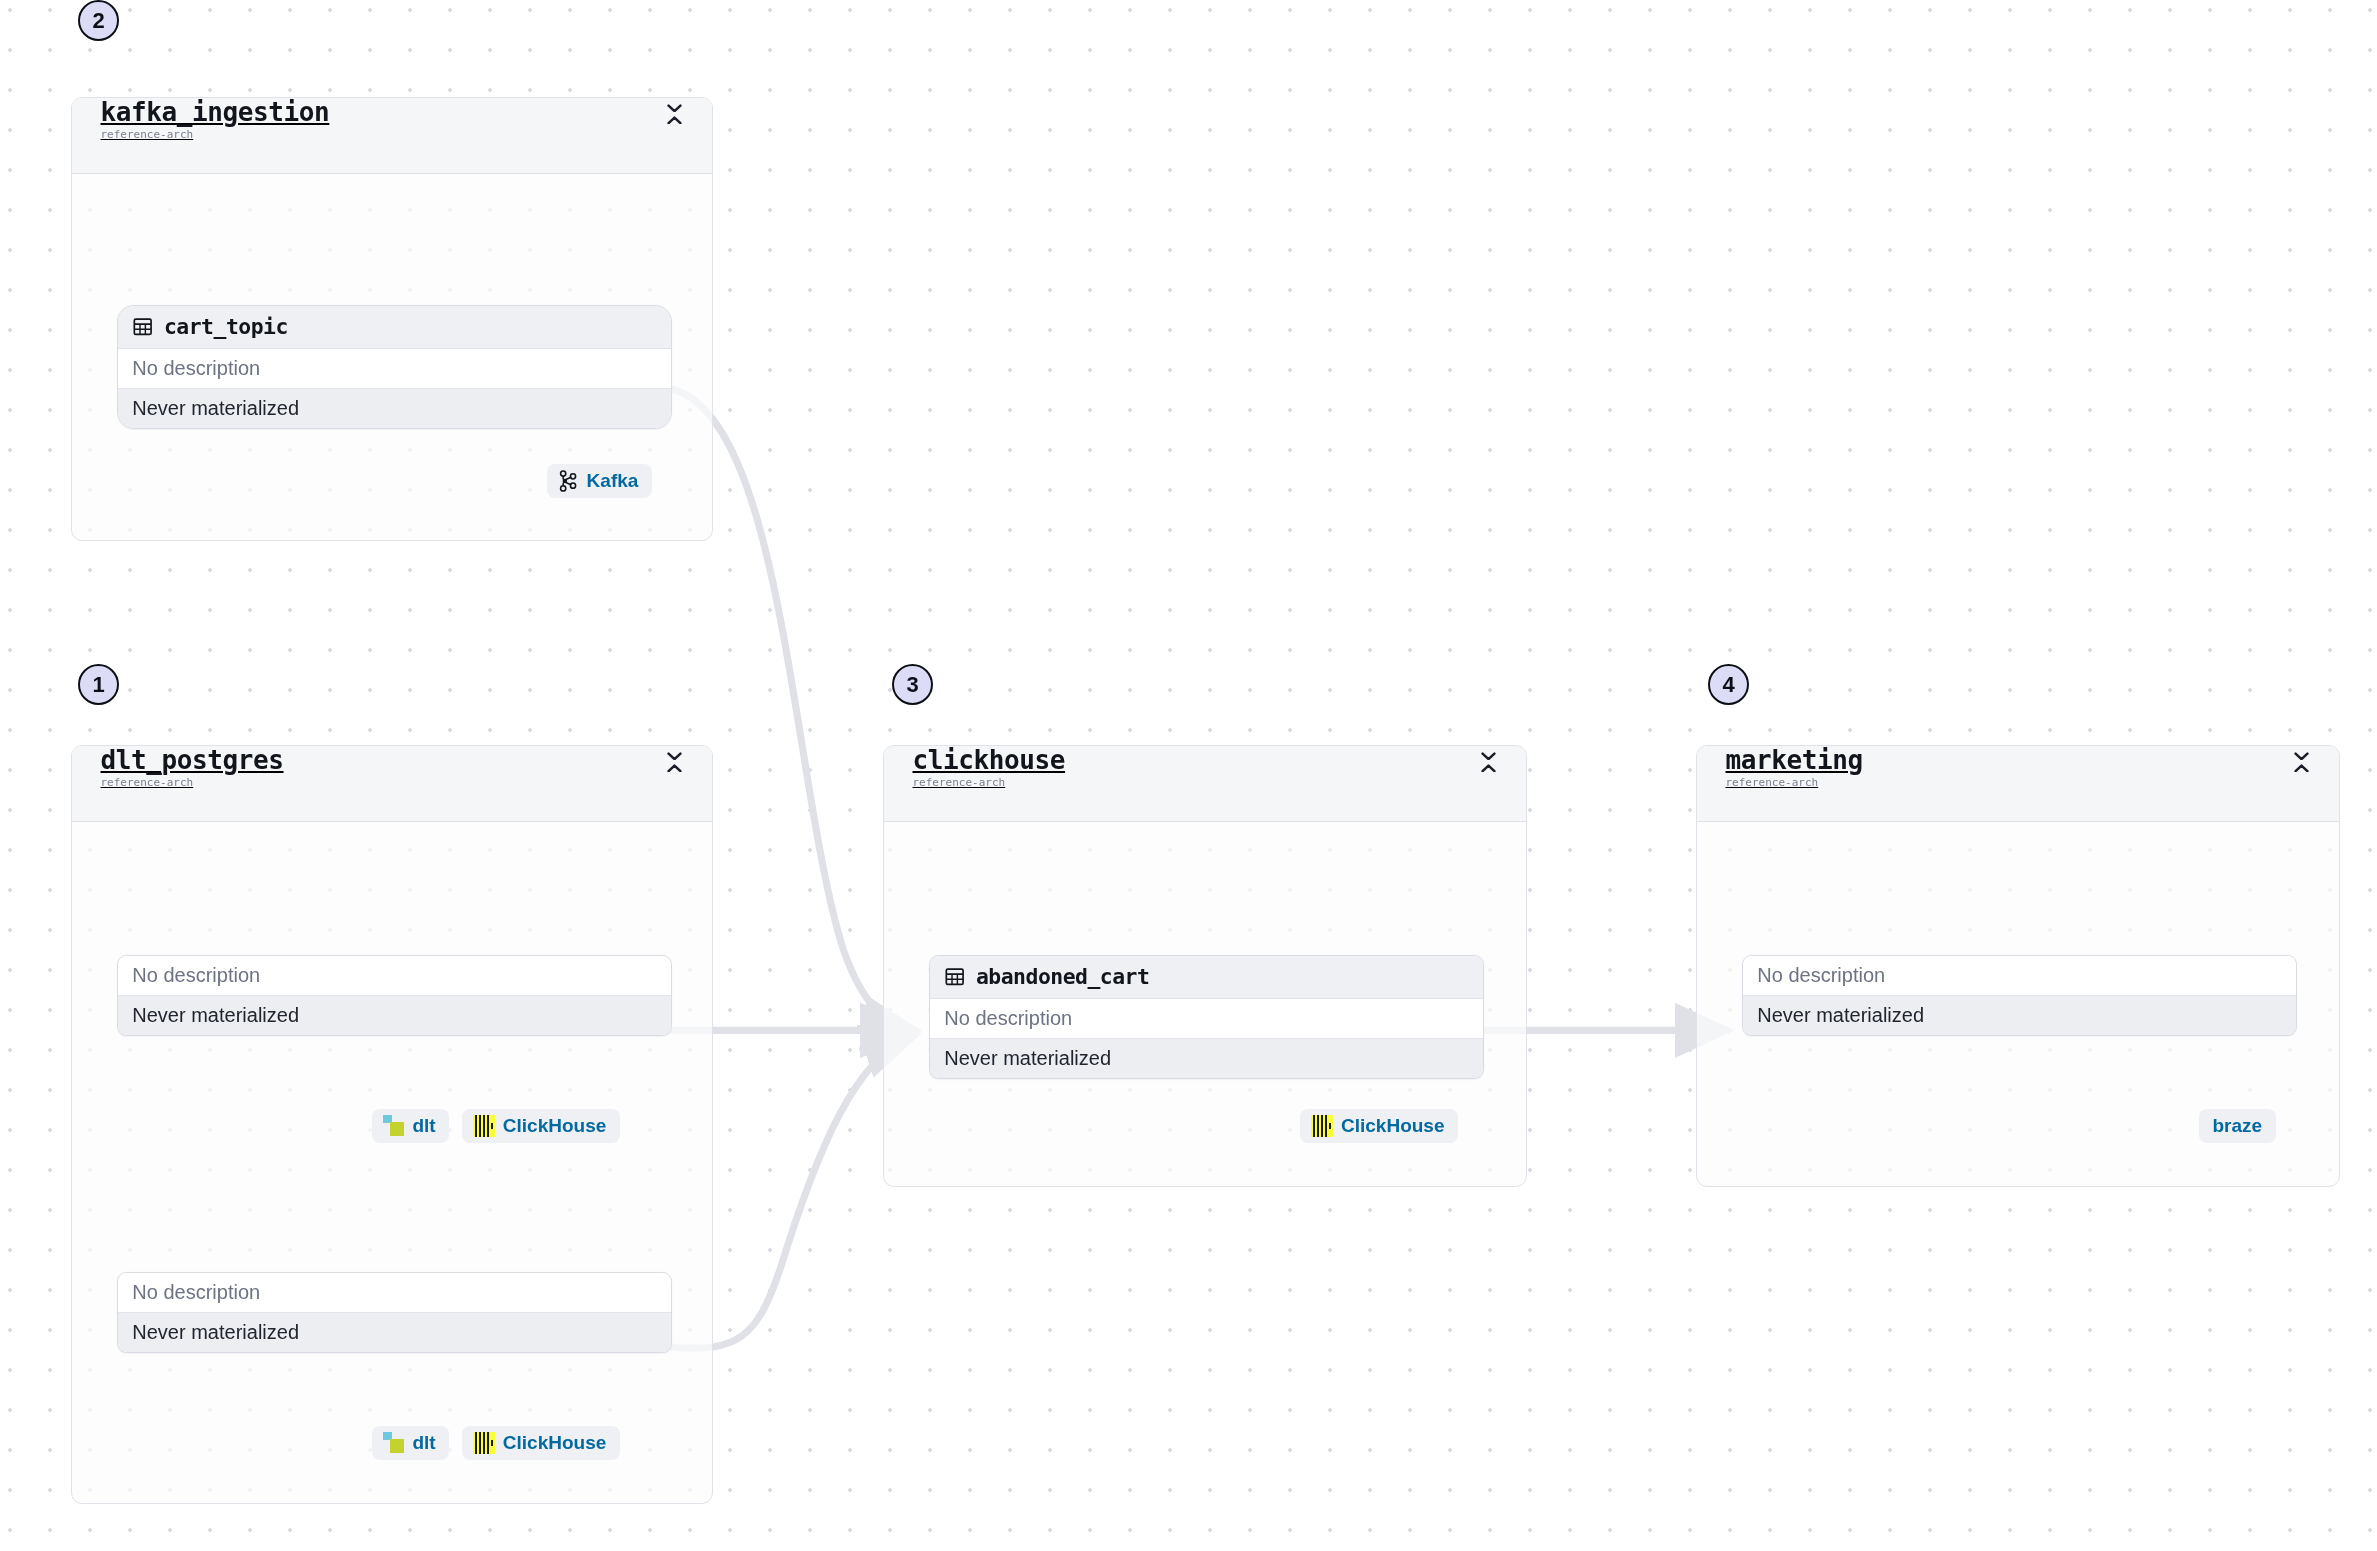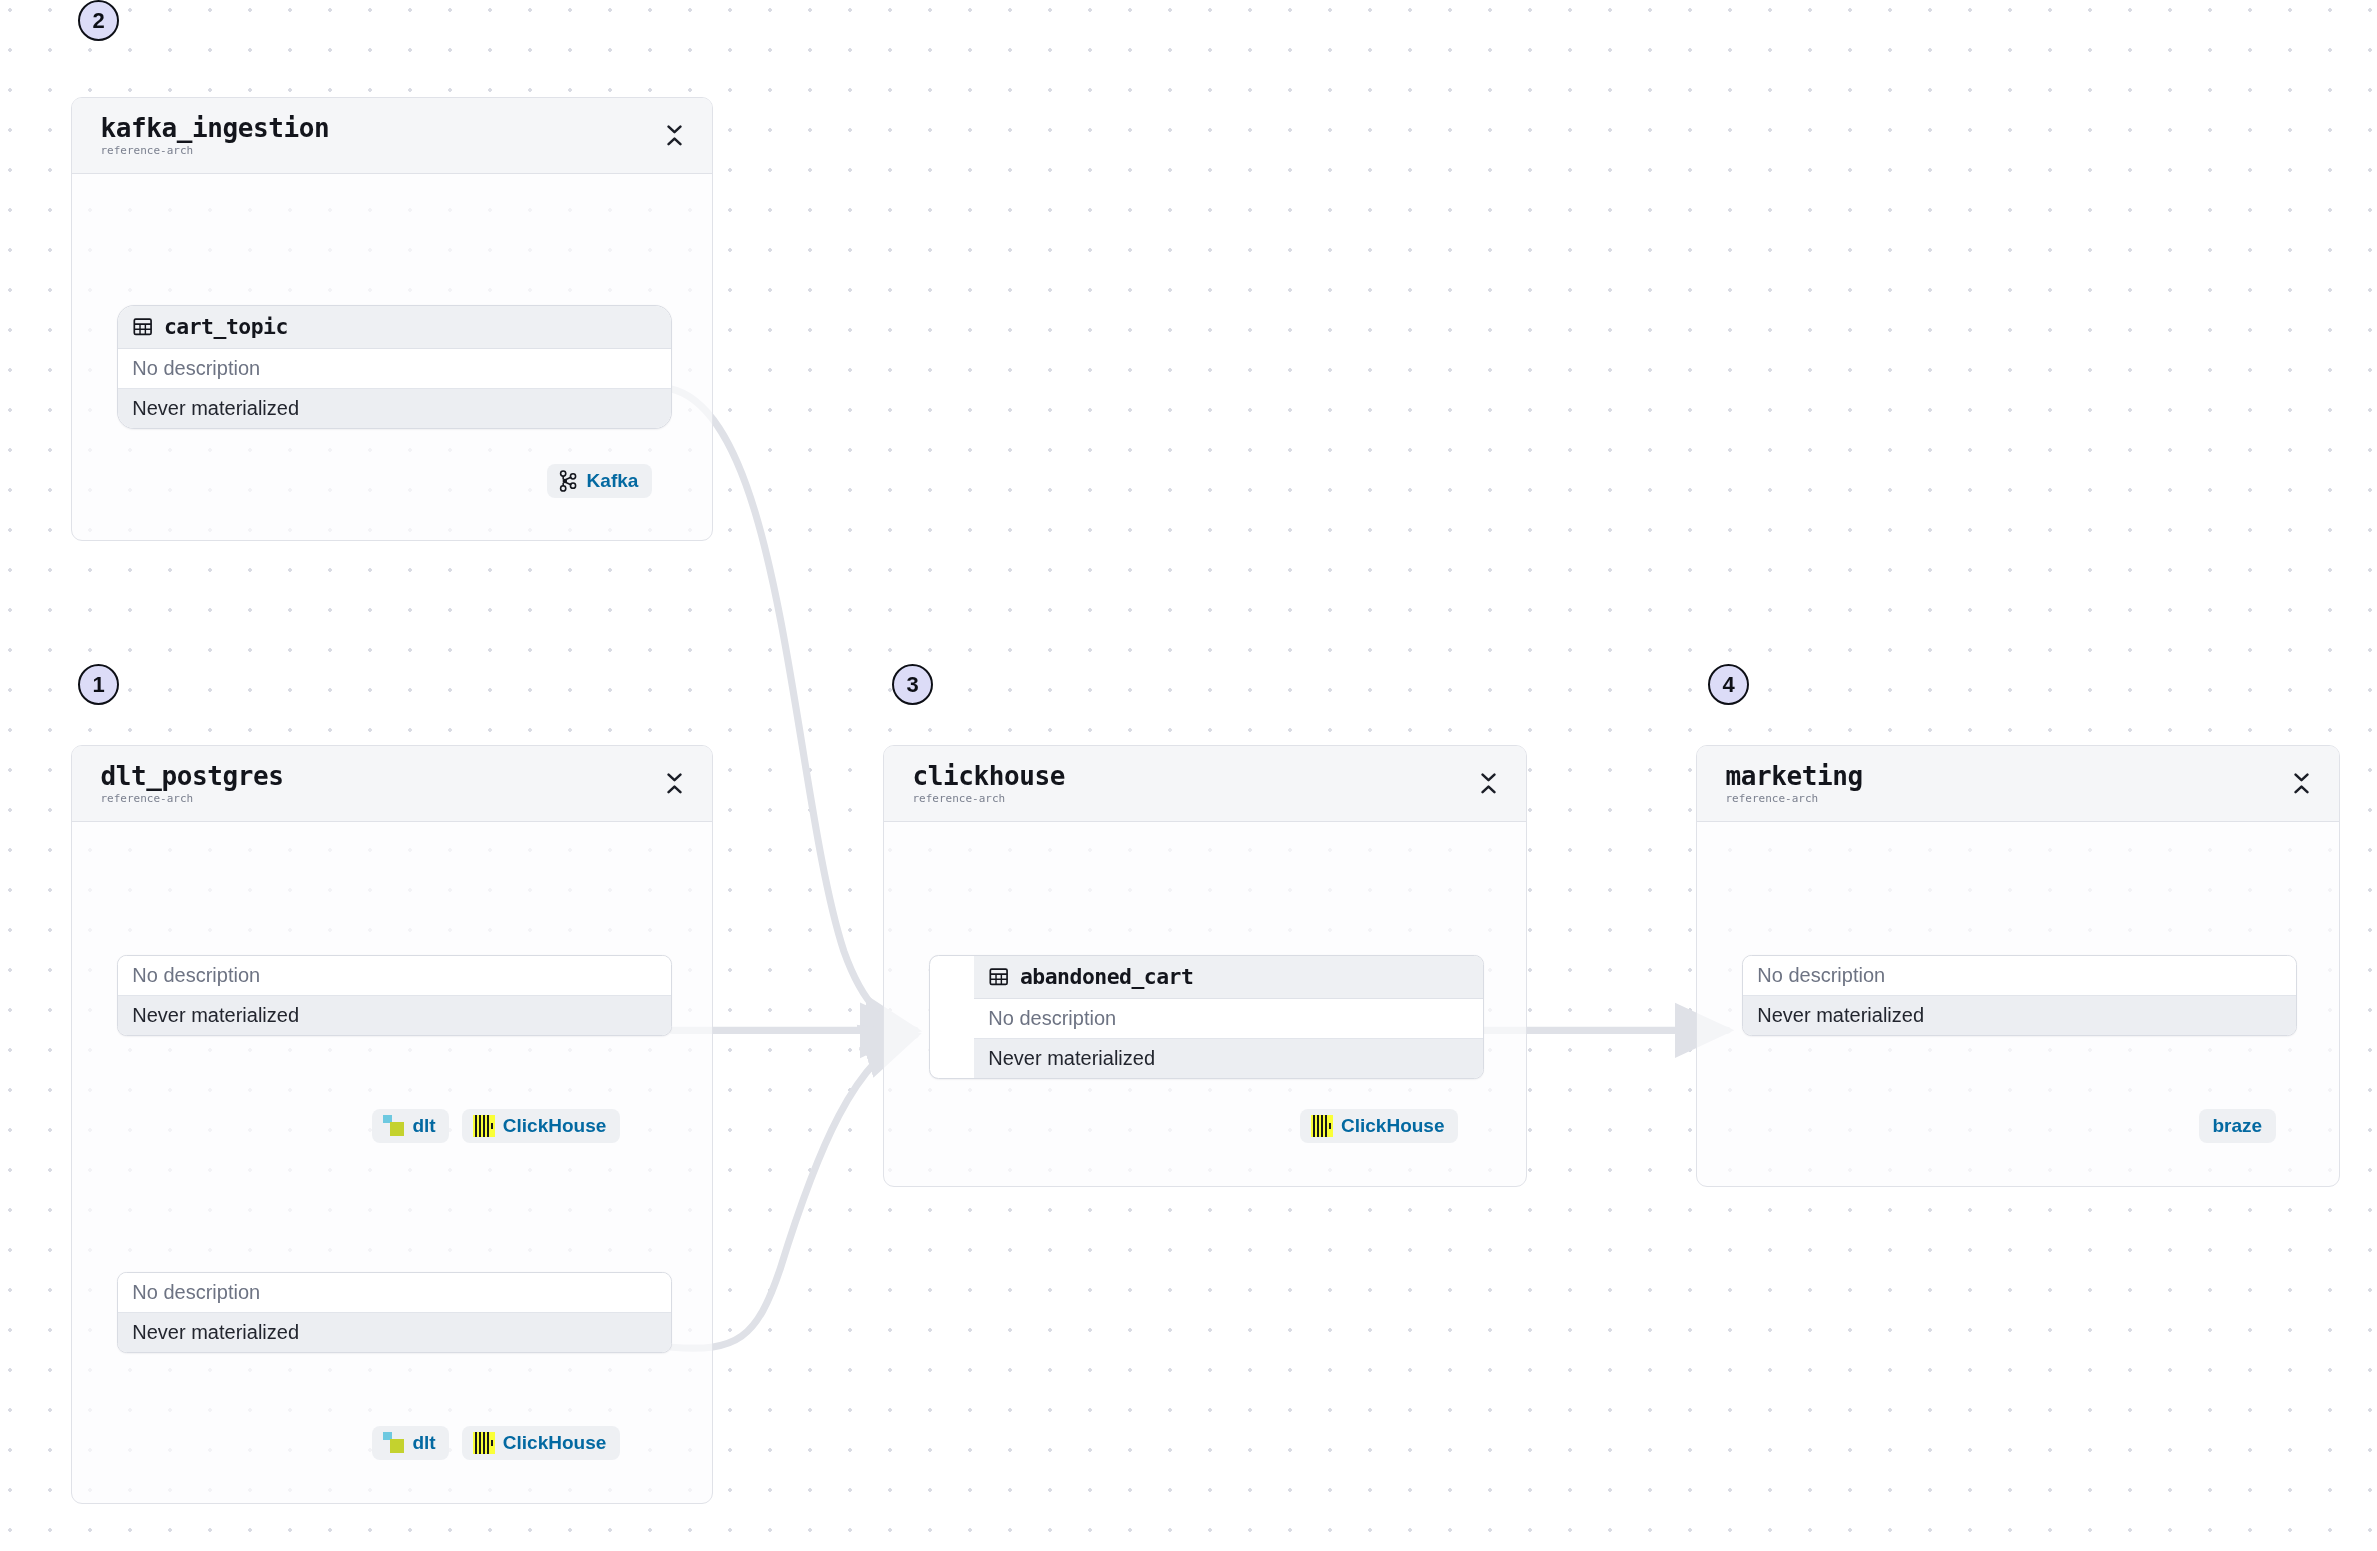--- a/index.html
+++ b/index.html
@@ -34,23 +34,24 @@
     background: rgba(252,252,253,0.72);
     border: 1.6px solid #e0e2e8;
     border-radius: 11px;
   }
   .group-header {
     height: 76px;
     background: #f5f6f8;
     border-bottom: 1.6px solid #e0e2e8;
     border-radius: 9.5px 9.5px 0 0;
     display: flex;
-    align-items: center;
+    align-items: flex-start;
     justify-content: space-between;
     padding: 0 24px 0 28.5px;
+    text-decoration: underline;
   }
   .group-titles { display: flex; flex-direction: column; gap: 1.6px; }
   .group-title {
     font-family: "DejaVu Sans Mono", "Liberation Mono", monospace;
     font-size: 26px;
     font-weight: 700;
     color: #13151c;
     letter-spacing: -0.4px;
     line-height: 1.12;
   }
@@ -323,21 +324,21 @@
         <svg class="chev" width="15" height="8.7" viewBox="0 0 19 11" aria-hidden="true">
           <path d="M2 2 L9.5 9 L17 2" fill="none" stroke="#1b1e27" stroke-width="3.2" stroke-linecap="round" stroke-linejoin="round"></path>
         </svg>
         <svg class="chev" width="15" height="8.7" viewBox="0 0 19 11" aria-hidden="true">
           <path d="M2 9 L9.5 2 L17 9" fill="none" stroke="#1b1e27" stroke-width="3.2" stroke-linecap="round" stroke-linejoin="round"></path>
         </svg>
       </button>
     </div>
   </div>
 
-  <div class="node" style="left:929px; top:955px; width:555px;padding-left:44px;">
+  <div class="node" style="left:929px; top:955px; width:555px;">
     <div class="node-head">
       <span class="chip-ico">
         <svg width="21.4" height="21.4" viewBox="0 0 24 24" aria-hidden="true">
           <rect x="2.6" y="3.4" width="18.8" height="17.2" rx="1.6" fill="none" stroke="#13151c" stroke-width="1.9"></rect>
           <line x1="2.6" y1="9.1" x2="21.4" y2="9.1" stroke="#13151c" stroke-width="1.9"></line>
           <line x1="2.6" y1="14.8" x2="21.4" y2="14.8" stroke="#13151c" stroke-width="1.6"></line>
           <line x1="9" y1="9.1" x2="9" y2="20.6" stroke="#13151c" stroke-width="1.6"></line>
           <line x1="15" y1="9.1" x2="15" y2="20.6" stroke="#13151c" stroke-width="1.6"></line>
         </svg>
       </span>

